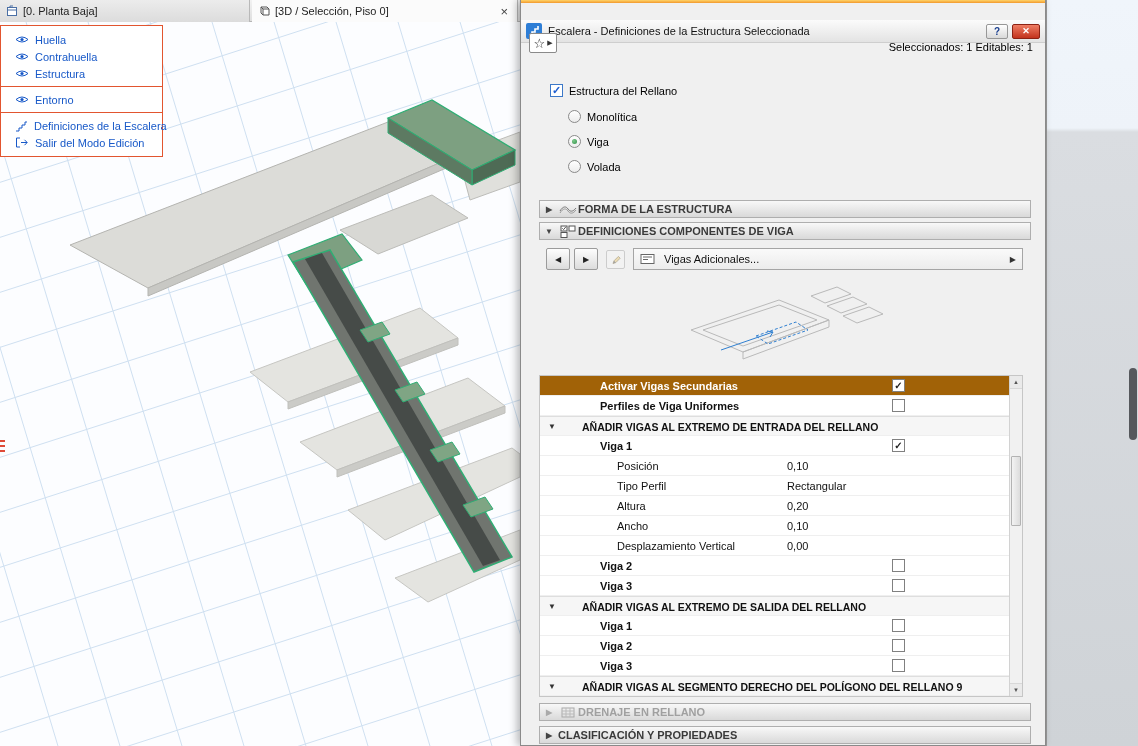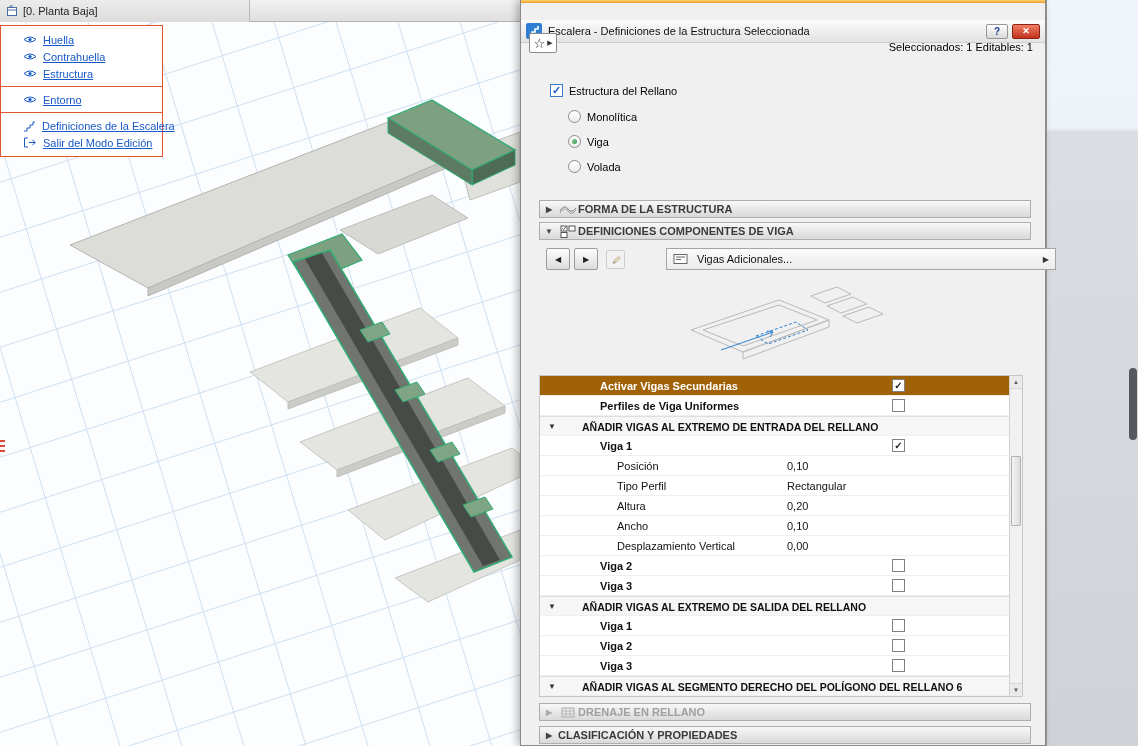--- a/index.html
+++ b/index.html
@@ -17,21 +17,21 @@
   .tab .ticon { margin-right:5px; display:inline-flex; }
   .tab-close { margin-left:auto; font-size:13px; color:#444; line-height:1; padding:0 3px; cursor:default; }
 
   .viewport { position:absolute; left:0; top:22px; width:520px; height:724px; background:#fcfdff; }
   .red-marks { position:absolute; left:0; top:415px; width:8px; }
   .red-marks i { display:block; width:5px; height:2px; background:#df4a38; margin:3px 0; }
 
   
   .ctx { position:absolute; left:0; top:25px; width:163px; background:#fff;
          border:1px solid #e2552f; font-size:11px; color:#1859c8; padding:3px 0; }
-  .ctx-group { padding:2px 16px;text-decoration:underline; }
+  .ctx-group { padding:2px 8px; }
   .ctx-item { height:17px; display:flex; align-items:center; gap:6px; padding-left:6px; white-space:nowrap; }
   .ctx-div { border-top:1px solid #e2552f; margin:2px 0; }
 
   
   .dialog { position:absolute; left:520px; top:0; width:526px; height:746px;
             background:#f0f0f0; border:1px solid #8a8a8a; border-top:none;
             box-shadow:-3px 0 8px rgba(0,0,0,.28); }
   .dlg-accent { position:absolute; left:0; top:0; width:100%; height:3px;
                 background:linear-gradient(#ffd469,#f2992d); }
   .dlg-titlebar { position:absolute; left:0; top:3px; width:100%; height:23px;
@@ -70,21 +70,21 @@
   .secbar.disabled .arr { color:#aaa; }
 
   .btn3d { background:linear-gradient(#fdfdfd,#dcdcdc); border:1px solid #9b9b9b; border-radius:2px;
            display:grid; place-items:center; font-size:8px; color:#222; }
   .nav-back { position:absolute; left:25px; top:248px; width:24px; height:22px; }
   .nav-fwd  { position:absolute; left:53px; top:248px; width:24px; height:22px; }
   .btn-edit { position:absolute; left:85px; top:250px; width:19px; height:19px; opacity:.5;
               background:#f5f5f5; border:1px solid #aaa; border-radius:2px; display:grid; place-items:center; }
   .beam-dd { position:absolute; left:112px; top:248px; width:390px; height:22px;
              background:linear-gradient(#fafafa,#ececec); border:1px solid #a5a5a5;
-             display:flex; align-items:center; font-size:11px; color:#111; padding:0 6px;margin-left:33px; }
+             display:flex; align-items:center; font-size:11px; color:#111; padding:0 6px; }
   .beam-dd .ddlabel { margin-left:8px; }
   .beam-dd .ddarr { margin-left:auto; font-size:8px; color:#333; }
 
   .preview { position:absolute; left:140px; top:278px; }
 
   
   .tbl { position:absolute; left:18px; top:375px; width:484px; height:322px;
          background:#fff; border:1px solid #c6c6c6; }
   .trows { position:absolute; left:0; top:0; width:470px; height:320px; overflow:hidden; }
   .trow { position:relative; height:20px; background:#fff; border-bottom:1px solid #efefef; font-size:11px; color:#111; }
@@ -128,20 +128,30 @@
     <div class="tab tab-plan">
       <span class="ticon">
         <svg width="12" height="12">
             <rect x="1.5" y="2.5" width="9" height="8" fill="#fff" stroke="#4a6fa5"></rect>
             <path d="M1.5 5 H10.5" stroke="#4a6fa5" fill="none"></path>
             <path d="M4 2.5 V1 H7" stroke="#4a6fa5" fill="none"></path>
           </svg>
       </span>
       <span>[0. Planta Baja]</span>
     </div>
+    <div class="tab tab-3d">
+      <span class="ticon">
+        <svg width="12" height="12">
+            <path d="M3 2 L9 2 L11 4 L11 10 L5 10 L3 8 Z" fill="#fff" stroke="#555"></path>
+            <path d="M3 2 L5 4 L11 4 M5 4 L5 10" stroke="#555" fill="none"></path>
+          </svg>
+      </span>
+      <span>[3D / Selección, Piso 0]</span>
+      <span class="tab-close">×</span>
+    </div>
   </div>
 
   <div class="viewport">
     <svg width="520" height="724" viewBox="0 0 520 724">
       <rect width="520" height="724" fill="#fcfdff"></rect>
 
       <path stroke="#cfe0f1" fill="none" d="M-30 60 L560 -130 M-30 115 L560 -75 M-30 170 L560 -20 M-30 225 L560 35 M-30 280 L560 90 M-30 335 L560 145 M-30 390 L560 200 M-30 445 L560 255 M-30 500 L560 310 M-30 555 L560 365 M-30 610 L560 420 M-30 665 L560 475 M-30 720 L560 530 M-30 775 L560 585 M-30 830 L560 640 M-30 885 L560 695 M-30 940 L560 750"></path>
       <path stroke="#cfe0f1" fill="none" d="M64 744 L-166 -20 M126 744 L-104 -20 M188 744 L-42 -20 M250 744 L20 -20 M312 744 L82 -20 M374 744 L144 -20 M436 744 L206 -20 M498 744 L268 -20 M560 744 L330 -20 M622 744 L392 -20 M684 744 L454 -20 M746 744 L516 -20"></path>
 
       <path d="M70 223 L388 100 L458 133 L148 266 Z" fill="#dcdcd8" stroke="#b4b4b0"></path>
@@ -442,21 +452,21 @@
           <span class="chk show"></span>
         </div>
         <div class="trow trow-toggle">
 
           <span class="lbl">Viga 3</span>
           <span class="val"></span>
           <span class="chk show"></span>
         </div>
         <div class="trow trow-group">
           <span class="g-arrow show">▼</span>
-          <span class="lbl">AÑADIR VIGAS AL SEGMENTO DERECHO DEL POLÍGONO DEL RELLANO 6</span>
+          <span class="lbl">AÑADIR VIGAS AL SEGMENTO DERECHO DEL POLÍGONO DEL RELLANO 9</span>
           <span class="val"></span>
 
         </div>
       </div>
     <div class="tscroll">
       <div class="sbtn up">▲</div>
       <div class="thumb"></div>
       <div class="sbtn dn">▼</div>
     </div>
   </div>

